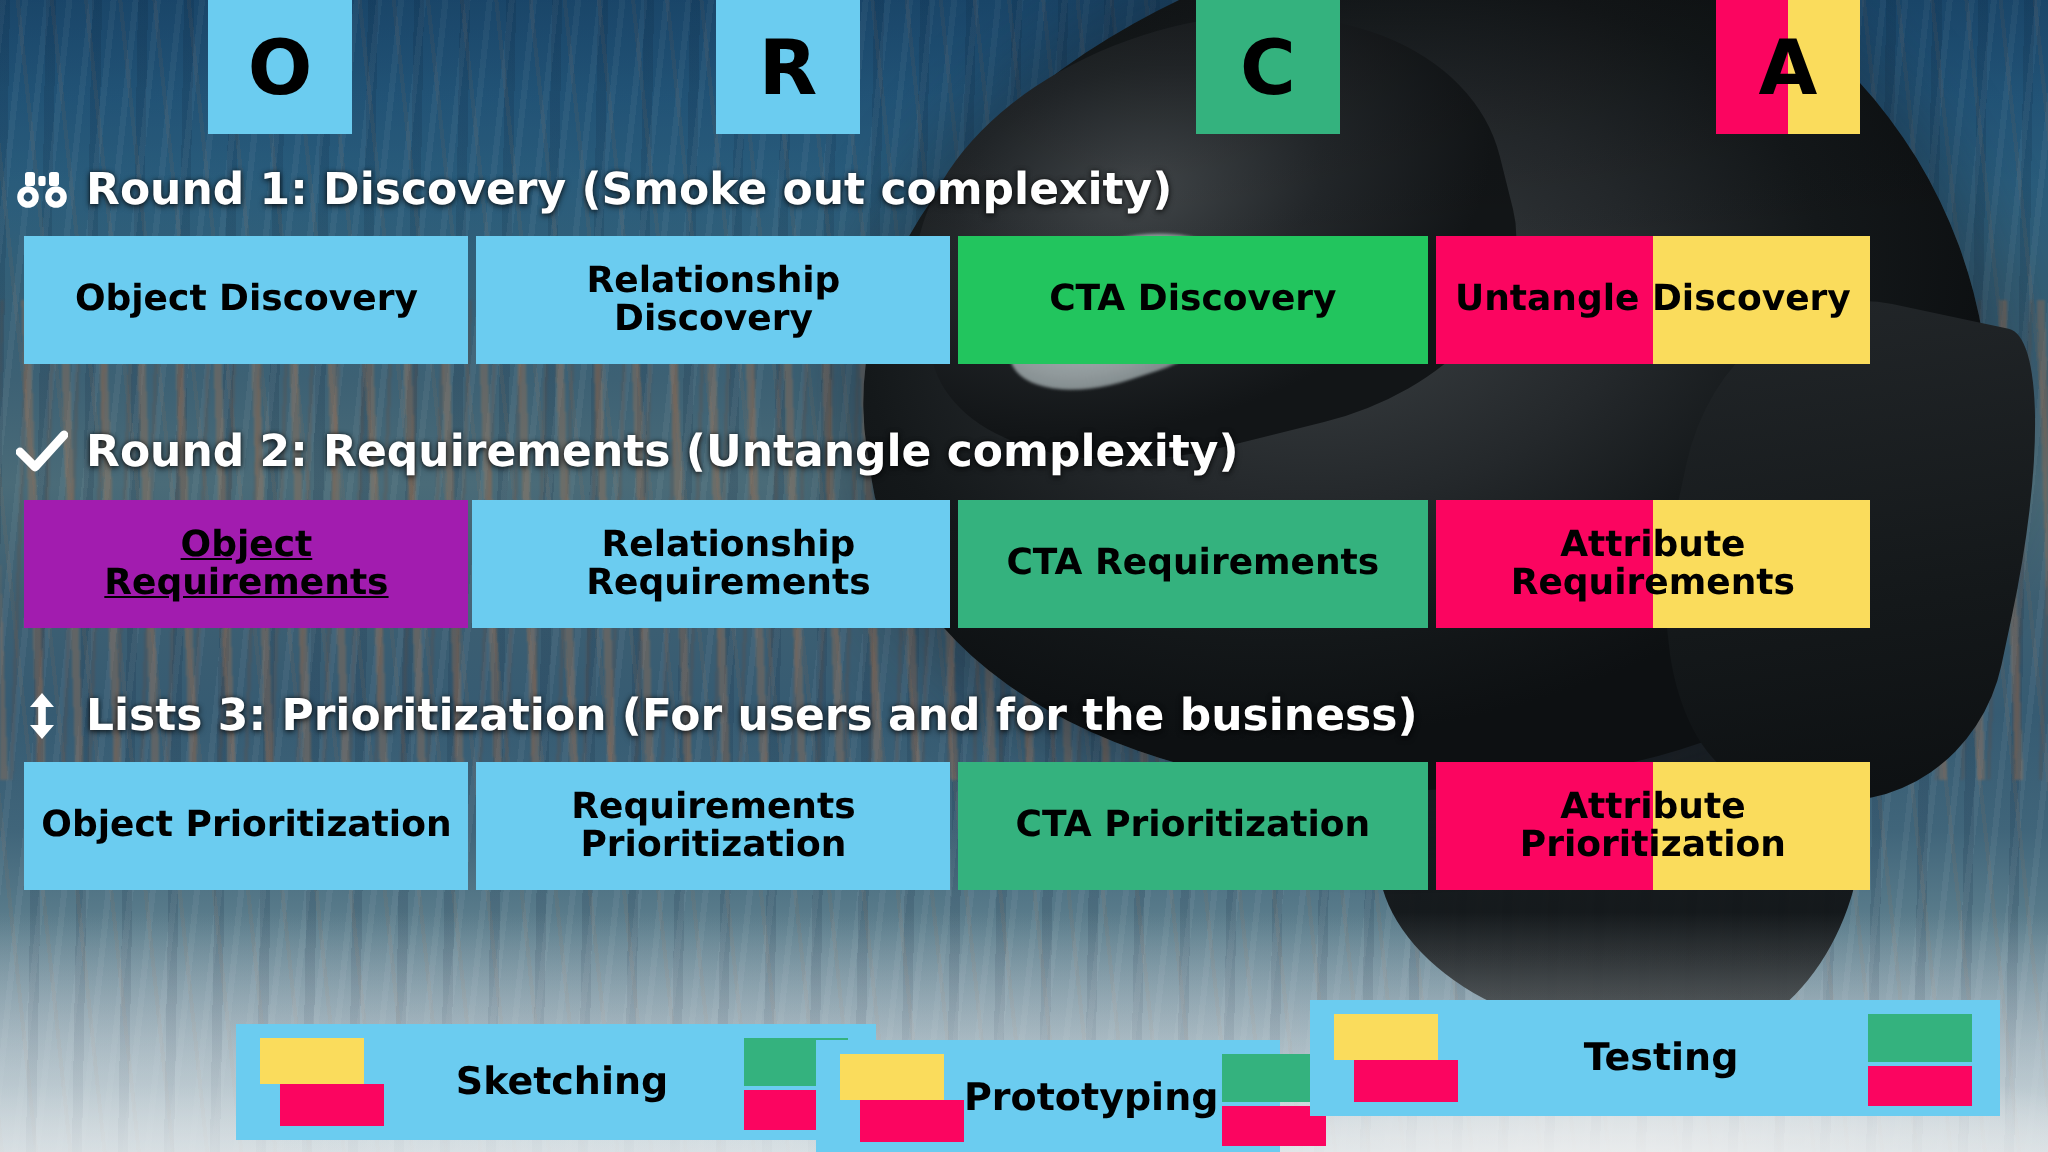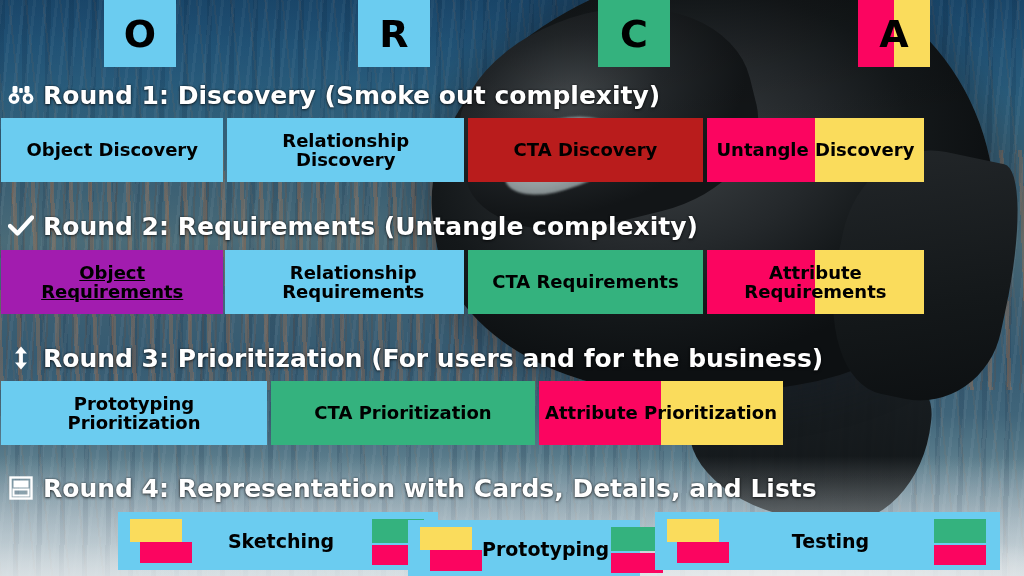--- a/index.html
+++ b/index.html
@@ -85,31 +85,31 @@
     font-size:38px;font-weight:bold;color:#000;line-height:1;
   }
   .split-pink-yellow{
     background:linear-gradient(90deg,var(--pink) 0%,var(--pink) 50%,var(--yellow) 50%,var(--yellow) 100%);
   }
 
   
   .round-head{
     position:absolute;left:8px;height:30px;
     display:flex;align-items:center;gap:9px;
-    color:#ffffff;font-size:25px;font-weight:bold;
+    color:#ffffff;font-size:22px;font-weight:bold;
     text-shadow:0 1px 3px rgba(0,0,0,.65), 0 0 2px rgba(0,0,0,.5);
     white-space:nowrap;
   }
   .round-icon{
     width:26px;height:24px;display:flex;align-items:center;justify-content:center;flex:0 0 auto;
   }
   .round-icon svg{display:block;}
 
   
-  .bar{position:absolute;left:1px;width:923px;display:flex;}
+  .bar{position:absolute;left:12px;width:923px;display:flex;}
   .cell{
     display:flex;align-items:center;justify-content:center;
     text-align:center;color:#000;font-weight:bold;
     font-size:18px;line-height:1.08;box-sizing:border-box;padding:2px 6px;
   }
   .cell .lbl{display:block;}
 
   
   .deliv{
     position:absolute;height:58px;background:var(--blue);
@@ -174,21 +174,21 @@
       <span>Round 1: Discovery (Smoke out complexity)</span>
     </div>
 
     <div class="bar" id="bar1" style="top:118px;height:64px">
       <div class="cell" style="width: 250px; margin-right: 4px; background: rgb(107, 204, 240);">
         <span class="lbl">Object Discovery</span>
       </div>
       <div class="cell" style="width: 266px; margin-right: 4px; background: rgb(107, 204, 240); text-align: center;">
         <span class="lbl">Relationship Discovery</span>
       </div>
-      <div class="cell" style="width: 264px; margin-right: 4px; background: #b91c1c;">
+      <div class="cell" style="width: 264px; margin-right: 4px; background: #22c55e;">
         <span class="lbl">CTA Discovery</span>
       </div>
       <div class="cell" style="width: 244px; margin-right: 0px; background: linear-gradient(90deg, rgb(251, 5, 96) 0px, rgb(251, 5, 96) 50%, rgb(250, 220, 92) 50%, rgb(250, 220, 92) 100%);">
         <span class="lbl">Untangle Discovery</span>
       </div>
     </div>
 
     <div class="round-head" style="top:211px">
       <span class="round-icon">
         <svg width="26" height="22" viewBox="0 0 26 22">
@@ -212,45 +212,38 @@
         <span class="lbl">Attribute Requirements</span>
       </div>
     </div>
 
     <div class="round-head" style="top:343px">
       <span class="round-icon">
         <svg width="20" height="24" viewBox="0 0 20 24" fill="#ffffff">
           <path d="M10 0.5 L16 7.5 L11.9 7.5 L11.9 16.5 L16 16.5 L10 23.5 L4 16.5 L8.1 16.5 L8.1 7.5 L4 7.5 Z"></path>
         </svg>
       </span>
-      <span>Round 3: Prioritization (For users and for the business)</span>
+      <span>Lists 3: Prioritization (For users and for the business)</span>
     </div>
 
     <div class="bar" id="bar3" style="top:381px;height:64px">
+      <div class="cell" style="width: 250px; margin-right: 4px; background: rgb(107, 204, 240);">
+        <span class="lbl">Object Prioritization</span>
+      </div>
       <div class="cell" style="width: 266px; margin-right: 4px; background: rgb(107, 204, 240);">
-        <span class="lbl">Prototyping Prioritization</span>
+        <span class="lbl">Requirements Prioritization</span>
       </div>
       <div class="cell" style="width: 264px; margin-right: 4px; background: rgb(52, 178, 126); align-items: center;">
         <span class="lbl">CTA Prioritization</span>
       </div>
       <div class="cell" style="width: 244px; margin-right: 0px; background: linear-gradient(90deg, rgb(251, 5, 96) 0px, rgb(251, 5, 96) 50%, rgb(250, 220, 92) 50%, rgb(250, 220, 92) 100%);">
         <span class="lbl">Attribute Prioritization</span>
       </div>
     </div>
 
-    <div class="round-head" style="top:473px">
-      <span class="round-icon">
-        <svg width="24" height="24" viewBox="0 0 24 24">
-          <rect x="1.5" y="1.5" width="21" height="21" fill="none" stroke="#ffffff" stroke-width="2.4"></rect>
-          <rect x="4.5" y="4.5" width="15" height="7" fill="#ffffff"></rect>
-          <rect x="4.5" y="13.5" width="15" height="6" fill="none" stroke="#ffffff" stroke-width="2"></rect>
-        </svg>
-      </span>
-      <span>Round 4: Representation with Cards, Details, and Lists</span>
-    </div>
 
     <div class="deliv" id="d0" style="left: 118px; width: 320px; top: 512px; background: rgb(107, 204, 240);">
       <span class="chip lefty">
           <i class="top"></i>
           <i class="bot"></i>
         </span>
       <span class="name">Sketching</span>
       <span class="chip righty">
           <i class="top"></i>
           <i class="bot"></i>
@@ -262,21 +255,21 @@
           <i class="top"></i>
           <i class="bot"></i>
         </span>
       <span class="name">Prototyping</span>
       <span class="chip righty">
           <i class="top"></i>
           <i class="bot"></i>
         </span>
     </div>
 
-    <div class="deliv" id="d2" style="left: 655px; width: 345px; top: 512px; background: rgb(107, 204, 240);">
+    <div class="deliv" id="d2" style="left: 655px; width: 345px; top: 500px; background: rgb(107, 204, 240);">
       <span class="chip lefty">
           <i class="top"></i>
           <i class="bot"></i>
         </span>
       <span class="name">Testing</span>
       <span class="chip righty">
           <i class="top"></i>
           <i class="bot"></i>
         </span>
     </div>

